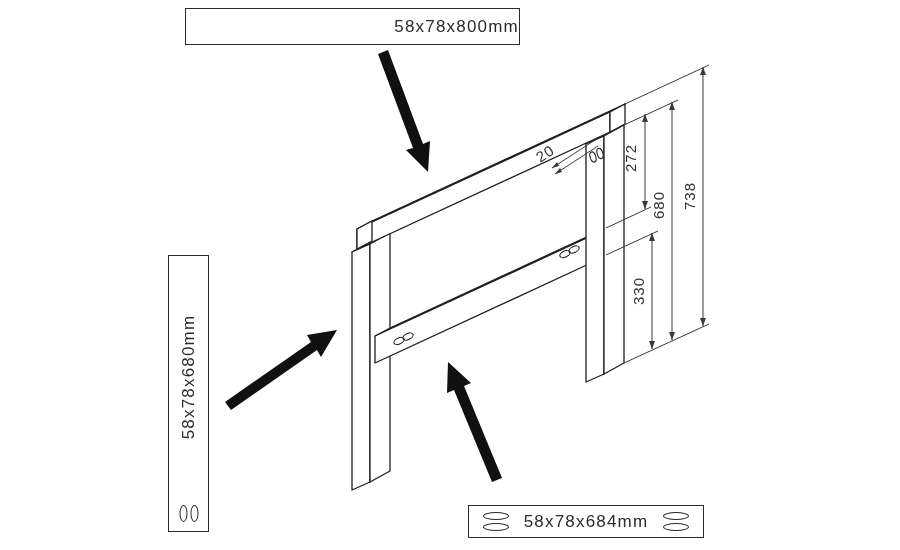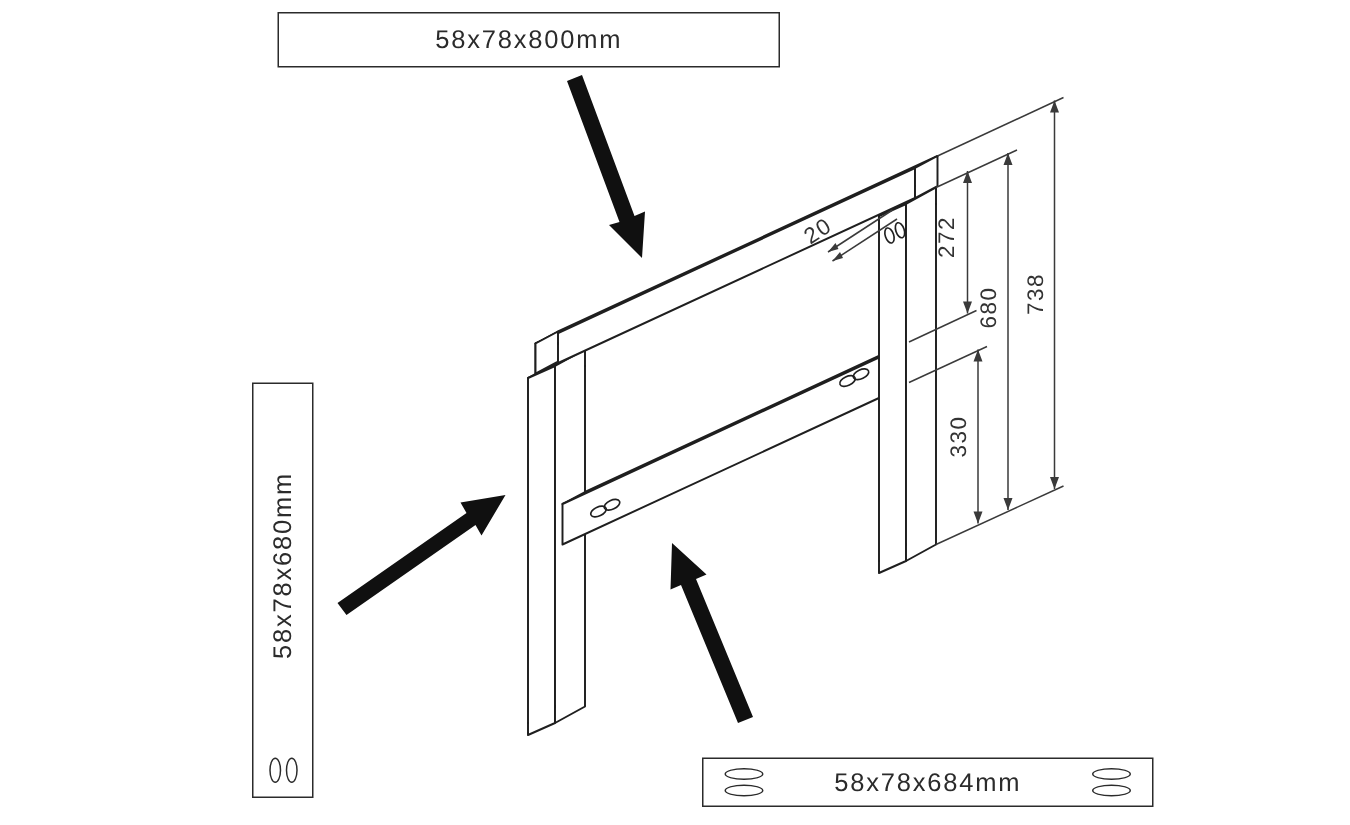--- a/index.html
+++ b/index.html
@@ -21,35 +21,35 @@
   }
 
   
   .label-box {
     position:absolute; background:#ffffff; border:1.6px solid #2b2b2b;
     box-sizing:border-box; color:#2b2b2b;
   }
   .txt { font-size:17px; letter-spacing:1.2px; white-space:nowrap; }
 
   .box-top  { left:185px; top:8px;  width:335px; height:37px;
-              display:flex; align-items:center; justify-content:center; }
+              display:flex; align-items:center; justify-content:flex-end; }
 
   .box-left { left:168px; top:255px; width:41px; height:277px; }
   .box-left .rot {
     position:absolute; left:50%; top:44%;
     transform:translate(-50%,-50%) rotate(-90deg);
   }
   .box-left .holes-row {
     position:absolute; bottom:9px; left:50%; transform:translateX(-50%);
     display:flex; gap:3px;
   }
   .hole-v { width:8px; height:17px; border:1.3px solid #2b2b2b;
             border-radius:50%; box-sizing:border-box; background:#fff; }
 
-  .box-bottom { left:468px; top:505px; width:301px; height:33px;
+  .box-bottom { left:468px; top:505px; width:236px; height:33px;
                 display:flex; align-items:center; justify-content:space-between;
                 padding:0 14px; }
   .holes-col { display:flex; flex-direction:column; gap:3px; }
   .hole-h { width:26px; height:8px; border:1.3px solid #2b2b2b;
             border-radius:50%; box-sizing:border-box; background:#fff; }
 </style>
 </head>
 <body>
 
 <div class="canvas">

